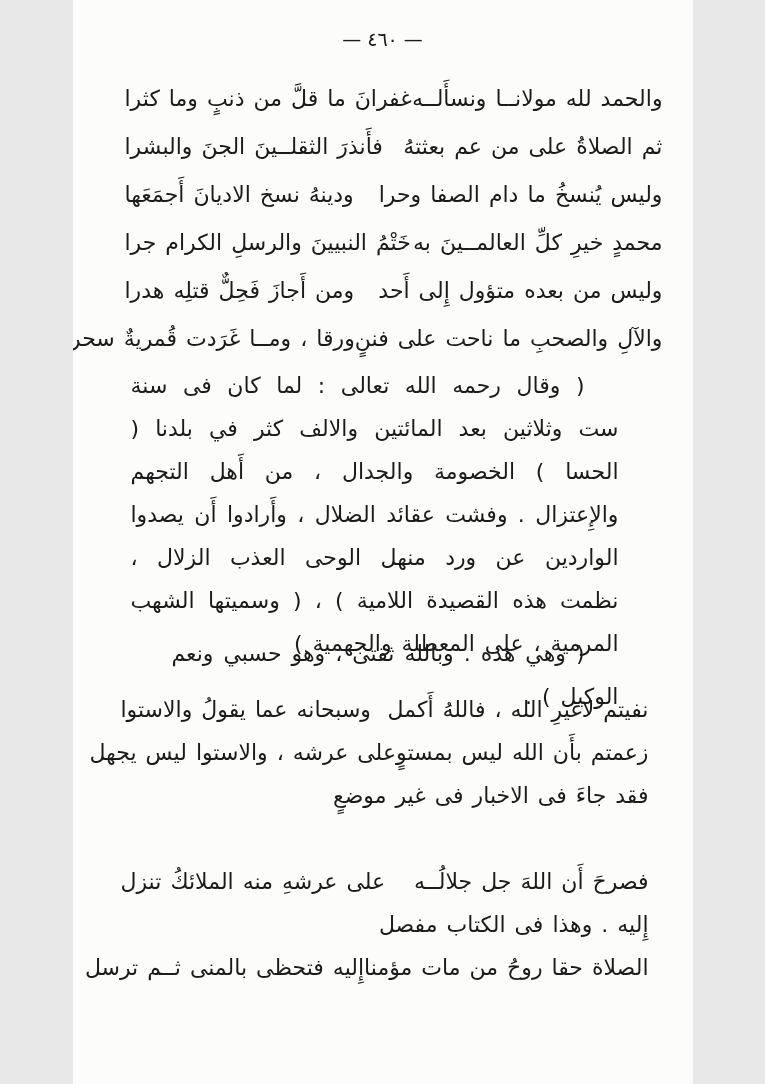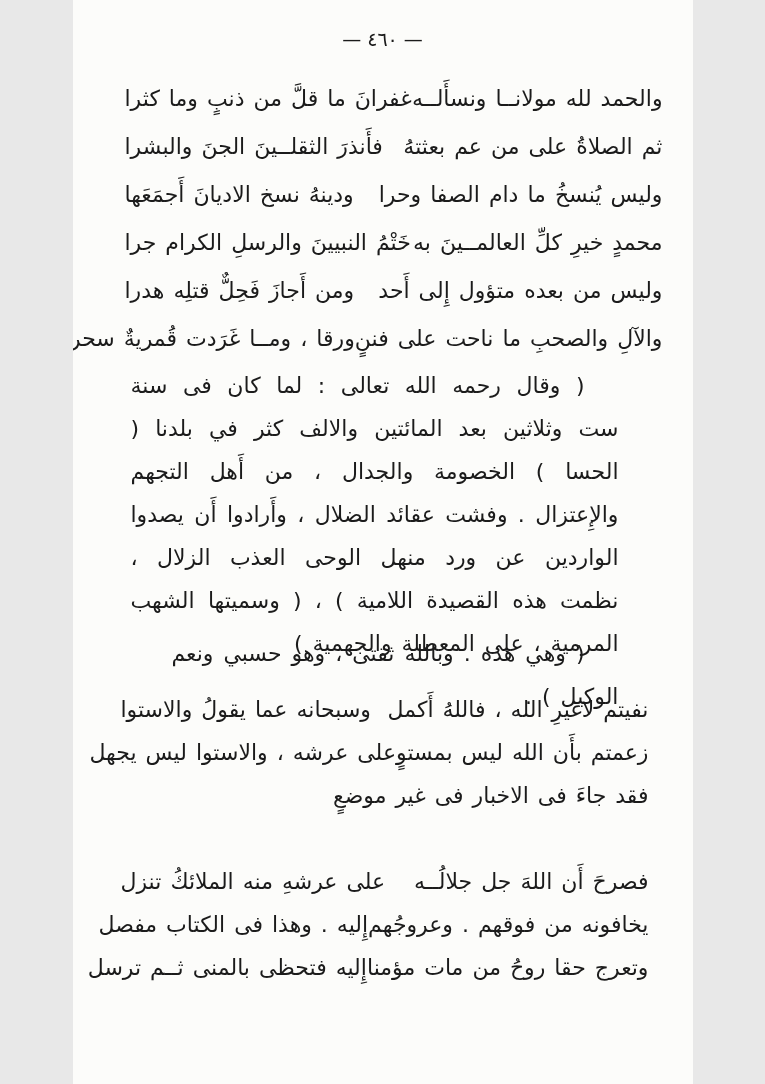--- a/index.html
+++ b/index.html
@@ -121,22 +121,21 @@
     <div class="verse">
       <span class="hemi">فقد جاءَ فى الاخبار فى غير موضعٍ</span>
     </div>
     <div class="verse">
     </div>
     <div class="verse">
       <span class="hemi">فصرحَ أَن اللهَ جل جلالُــه</span>
       <span class="hemi">على عرشهِ منه الملائكُ تنزل</span>
     </div>
     <div class="verse">
-      <span class="hemi">يخافونه من فوقهم . وعروجُهم</span>
       <span class="hemi">إِليه . وهذا فى الكتاب مفصل</span>
     </div>
     <div class="verse">
-      <span class="hemi">وتعرج حقا روحُ من مات مؤمنا</span>
+      <span class="hemi">الصلاة حقا روحُ من مات مؤمنا</span>
       <span class="hemi">إِليه فتحظى بالمنى ثــم ترسل</span>
     </div>
   </div>
 
 </div>
 
 </body></html>

